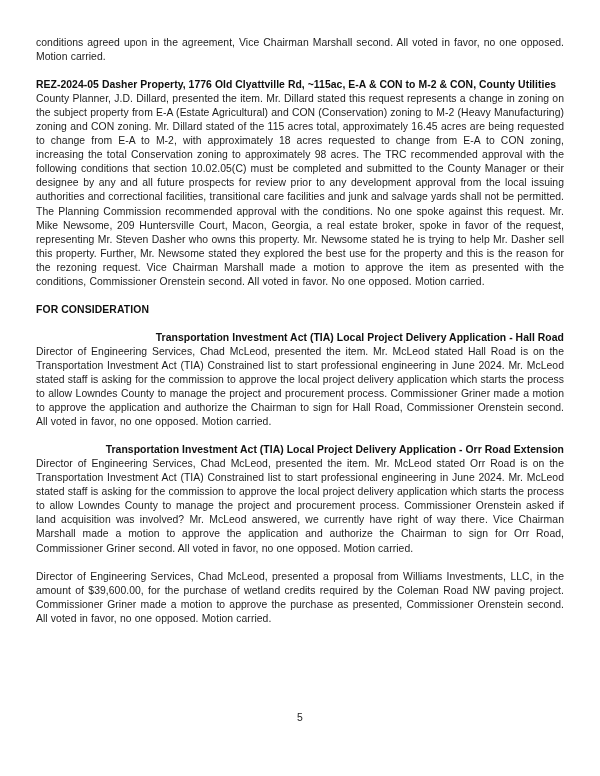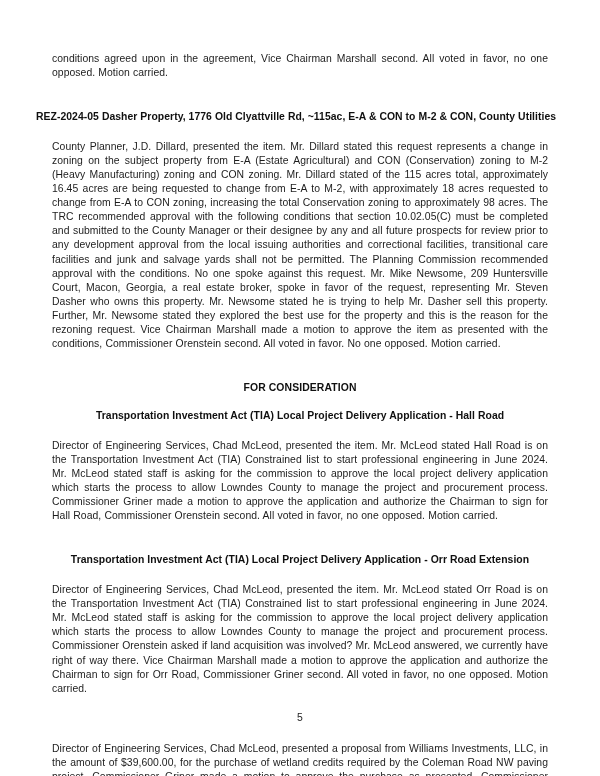--- a/index.html
+++ b/index.html
@@ -26,21 +26,21 @@
     box-sizing: border-box;
   }
   .content {
     position: absolute;
     left: 36px;
     top: 36px;
     width: 528px;
   }
   p.body-text,
   p.continuation {
-    margin: 16px;
+    margin: 0;
     font-size: 10.4px;
     line-height: 14.05px;
     text-align: justify;
     text-justify: inter-word;
     color: #1c1c1c;
     letter-spacing: 0.005em;
     word-spacing: 0.02em;
   }
   p.body-text:last-line {
     text-align: left;
@@ -53,30 +53,30 @@
     text-align: justify;
     text-justify: inter-word;
     color: #101010;
     letter-spacing: 0.005em;
   }
   h3.item-heading {
     margin: 0;
     font-size: 10.4px;
     line-height: 14.05px;
     font-weight: bold;
-    text-align: center;
+    text-align: right;
     color: #101010;
     letter-spacing: 0.005em;
   }
   h2.all-caps-heading {
     margin: 0;
     font-size: 10.4px;
     line-height: 14.05px;
     font-weight: bold;
-    text-align: center;
+    text-align: left;
     color: #101010;
     letter-spacing: 0.01em;
   }
   .spacer-block {
     height: 14px;
   }
   .page-number {
     position: absolute;
     left: 0;
     top: 711px;

